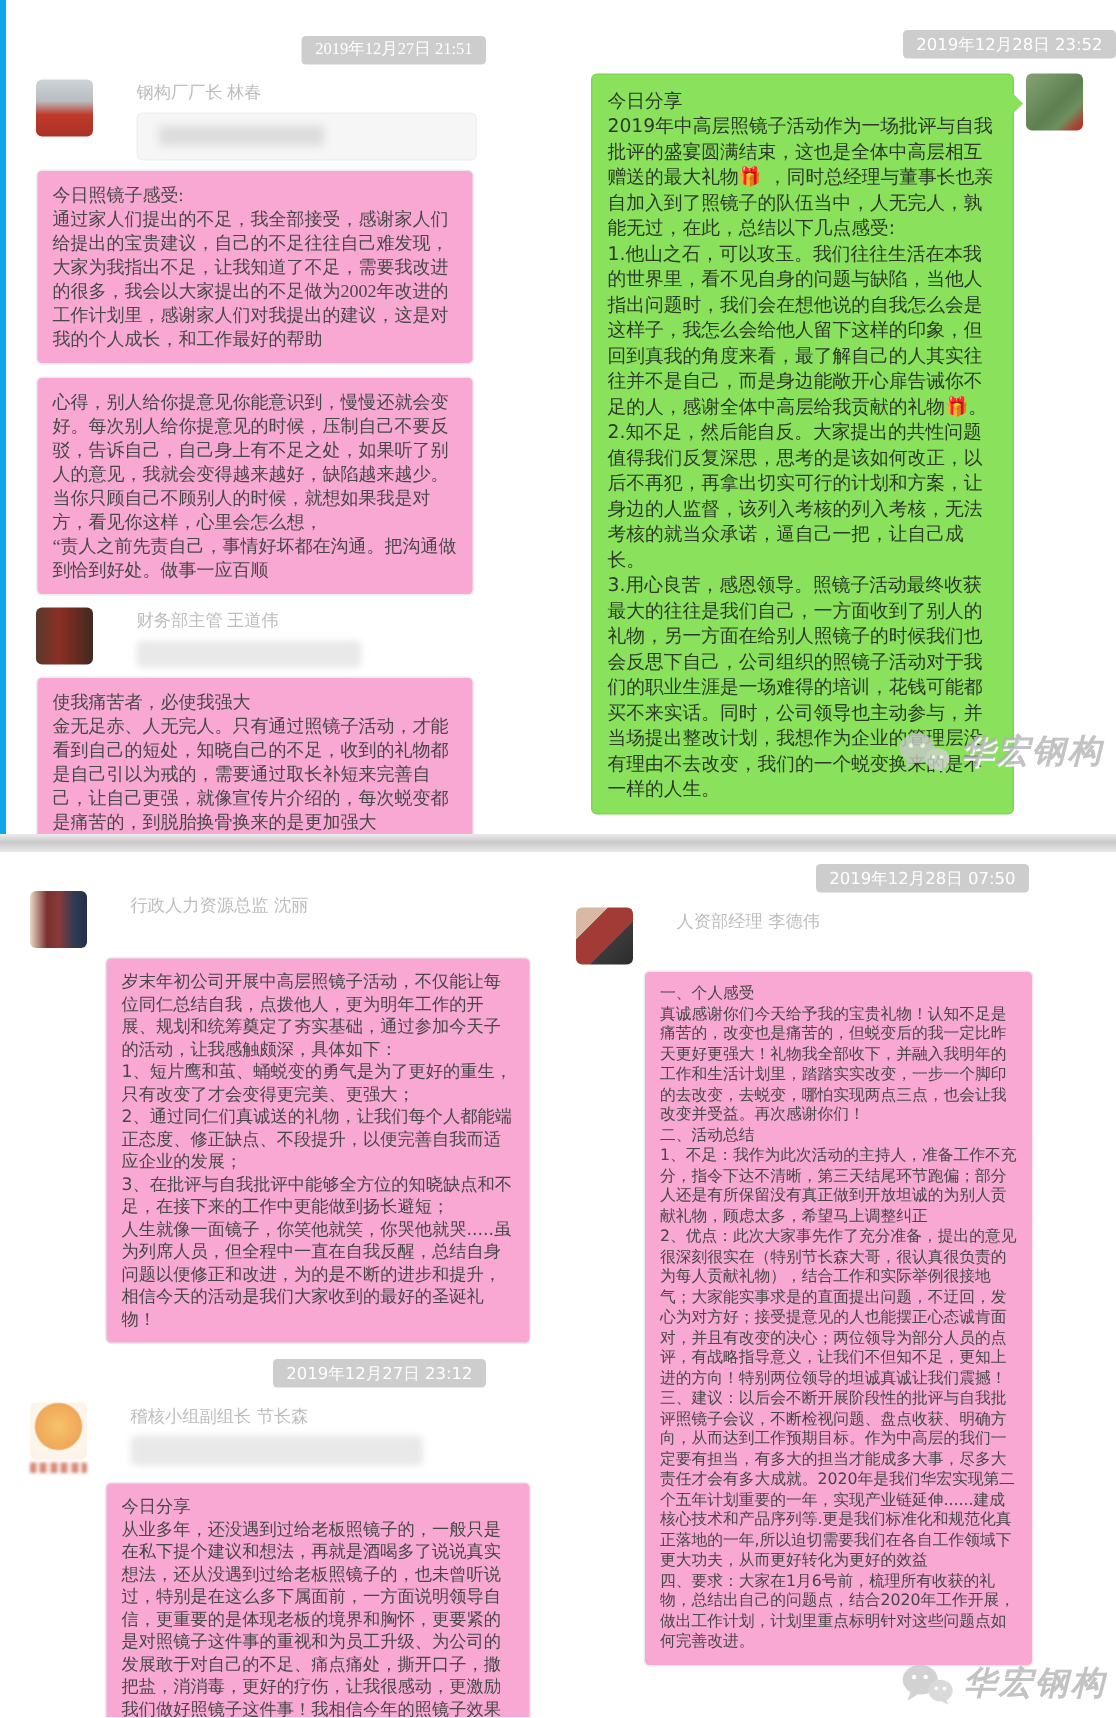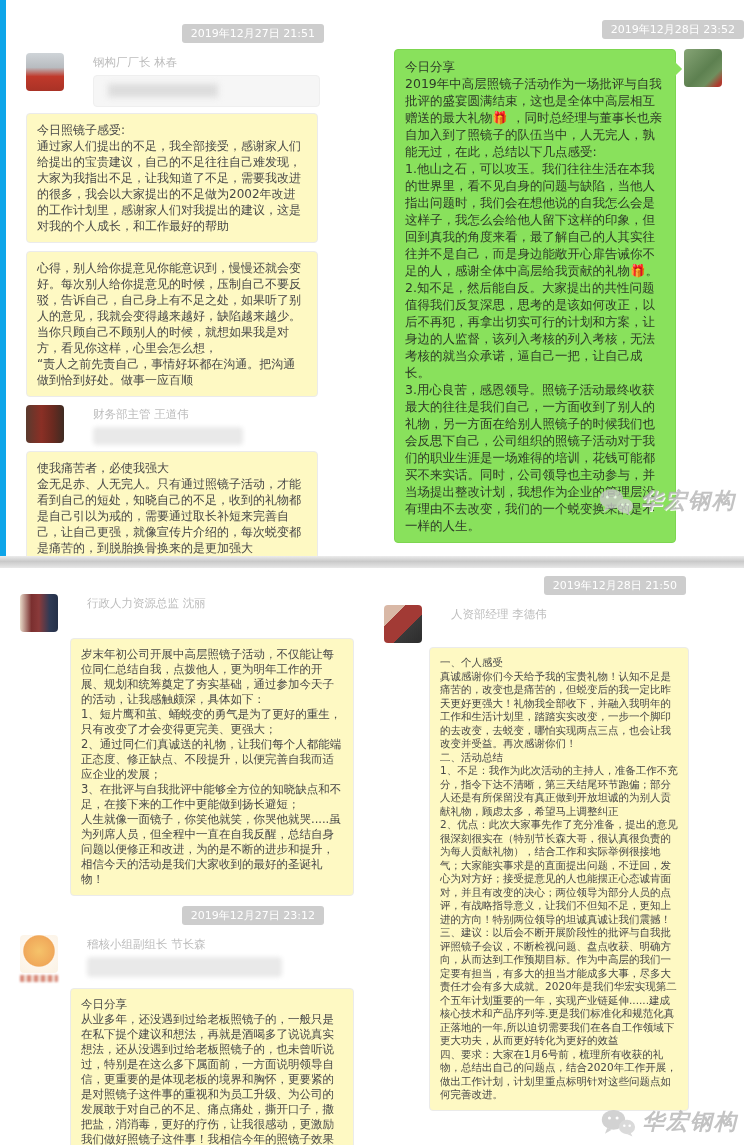--- a/index.html
+++ b/index.html
@@ -6,21 +6,21 @@
   .page {
     width:744px; height:1145px; position:relative; overflow:hidden;
     background:#ffffff; font-family:"DejaVu Sans","Liberation Sans",sans-serif;
     color:#454545;
   }
   .row { display:flex; }
   .row-top { height:556px; }
   .row-bottom { height:577px; }
   .h-divider { height:12px; background:linear-gradient(180deg,#ececec 0%,#c9c9c9 45%,#e8e8e8 100%); }
   .panel { width:372px; box-sizing:border-box; position:relative; overflow:hidden; }
-  .p-tl { padding:24px 0 0 20px; border-left:6px solid #0ea5e9; }
+  .p-tl { padding:24px 0 0 20px; border-left:4px solid #0ea5e9;font-family:Liberation Serif, serif; }
   .p-tr { padding:20px 0 0 22px; }
   .p-bl { padding:26px 0 0 20px; }
   .p-br { padding:8px 0 0 12px; }
 
   .ts-row { display:flex; margin-bottom:10px; }
   .ts-row.align-r { justify-content:flex-end; padding-right:48px; }
   .ts-row.align-m { justify-content:flex-end; padding-left:78px; }
   .ts-row.align-mr { justify-content:flex-end; padding-right:58px; }
   .ts-pill {
     background:#cdcdcd; color:#ffffff; font-size:11px; line-height:11px;
@@ -41,21 +41,21 @@
   .bp-card { width:225px; height:30px; background:#f6f6f6; border:1px solid #efefef; filter:none; position:relative; }
   .bp-card::after { content:""; position:absolute; left:14px; top:8px; width:110px; height:13px; background:#dcdcdc; filter:blur(3px); }
   .bp-line { width:150px; height:18px; }
   .bp-line-lg { width:195px; height:20px; }
   .av-caption { width:38px; height:7px; margin-top:2px; background:repeating-linear-gradient(90deg,#d98a7a 0 4px,#f3e1d8 4px 7px); filter:blur(1px); border-radius:1px; }
 
   .bubble {
     box-sizing:border-box; border-radius:4px; padding:8px 10px;
     white-space:pre-wrap; word-break:break-all; color:#484848;
   }
-  .bubble.gray { background:#fef9c3; border:1px solid #ebebeb; }
+  .bubble.gray { background:#f9a8d4; border:1px solid #ebebeb; }
   .p-tl .bubble { width:292px; font-size:12px; line-height:16px; margin-bottom:8px; }
   .p-tr .bubble { width:282px; font-size:12.5px; line-height:17px; color:#2e3a28; }
   .bubble.green { background:#89e15c; border:1px solid #7dd650; position:relative; }
   .bubble.green::after { content:""; position:absolute; right:-5px; top:14px; width:10px; height:10px; background:#89e15c; transform:rotate(45deg); }
   .p-bl .bubble { width:284px; font-size:11.5px; line-height:15px; margin-left:50px; margin-bottom:10px; }
   .p-br .bubble { width:260px; font-size:10.5px; line-height:13.5px; margin-left:45px; }
   .p-tl .msg-header { margin-top:2px; }
   .sent-row { display:flex; align-items:flex-start; }
 
   .p-br .msg-header { margin-bottom:4px;text-align:right; }
@@ -168,21 +168,21 @@
       </div>
       <div class="bubble gray">今日分享
 从业多年，还没遇到过给老板照镜子的，一般只是在私下提个建议和想法，再就是酒喝多了说说真实想法，还从没遇到过给老板照镜子的，也未曾听说过，特别是在这么多下属面前，一方面说明领导自信，更重要的是体现老板的境界和胸怀，更要紧的是对照镜子这件事的重视和为员工升级、为公司的发展敢于对自己的不足、痛点痛处，撕开口子，撒把盐，消消毒，更好的疗伤，让我很感动，更激励我们做好照镜子这件事！我相信今年的照镜子效果一定会更好！
 我是收获了，
 赚大了！
 事上见！</div>
     </section>
 
     <section class="panel p-br">
       <div class="ts-row align-mr">
-        <span class="ts-pill">2019年12月28日 21:50</span>
+        <span class="ts-pill">2019年12月28日 07:50</span>
       </div>
       <div class="msg-header">
         <div class="avatar av-li"></div>
         <div class="header-right">
           <div class="sender-name">人资部经理 李德伟</div>
         </div>
       </div>
       <div class="bubble gray">一、个人感受
 真诚感谢你们今天给予我的宝贵礼物！认知不足是痛苦的，改变也是痛苦的，但蜕变后的我一定比昨天更好更强大！礼物我全部收下，并融入我明年的工作和生活计划里，踏踏实实改变，一步一个脚印的去改变，去蜕变，哪怕实现两点三点，也会让我改变并受益。再次感谢你们！
 二、活动总结

